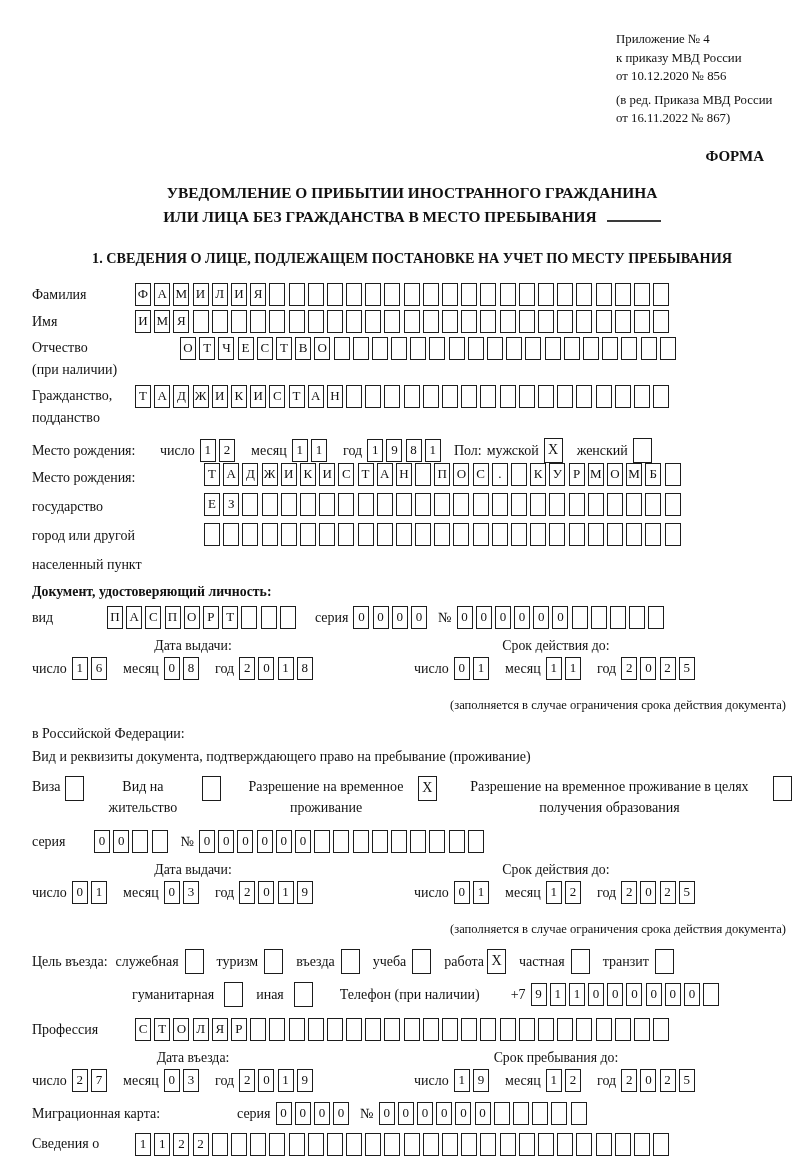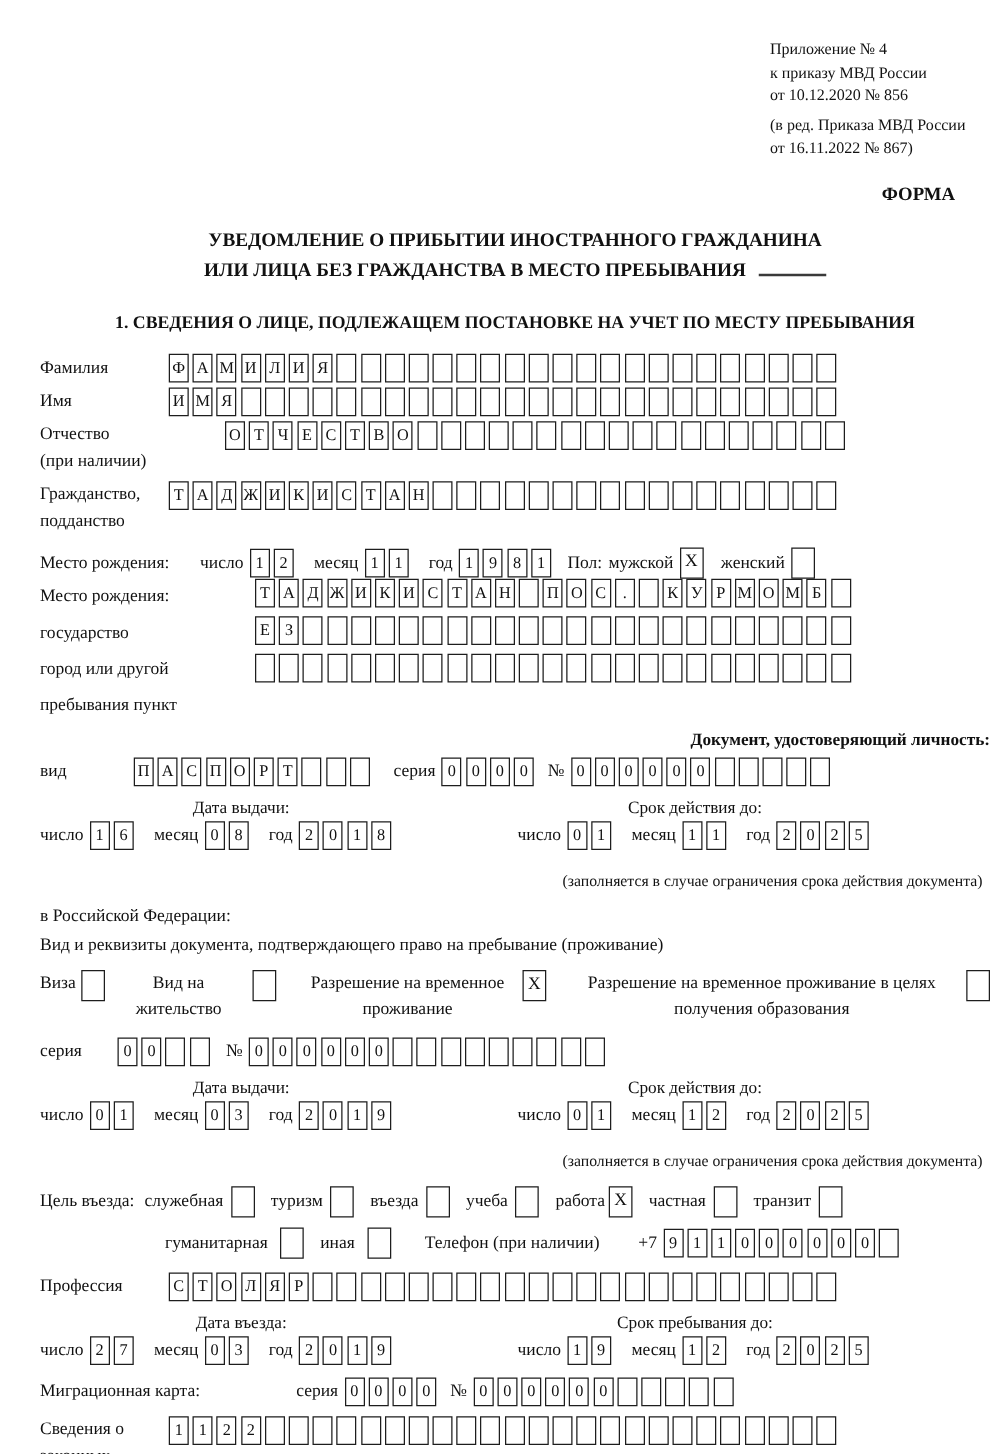--- a/index.html
+++ b/index.html
@@ -36,21 +36,21 @@
     text-align: center; line-height: 20px; font-size: 13px;
   }
   .cellbox {
     flex: none; width: 19px; height: 25px;
     border: 1.7px solid #1d1d1d;
     text-align: center; line-height: 22px; font-size: 14px;
   }
   .stack { margin-bottom: 7px; }
   .stack:last-child { margin-bottom: 0; }
 
-  .doc-header { margin-top: 5px; text-align: right; font-weight: 700; font-size: 13.8px; }
+  .doc-header { margin-top: 5px; text-align: left; font-weight: 700; font-size: 13.8px; }
 
   .date-sec { display: flex; margin-top: 9px; align-items: flex-end; }
   .date-col-l { width: 382px; flex: none; }
   .date-col-r { flex: none; }
   .date-h { text-align: center; font-size: 13.8px; margin-bottom: 3px; }
   .date-vals { display: flex; align-items: center; }
   .dlabel { margin-right: 5px; }
   .mgap { margin-left: 13px; }
   .note { margin-top: 18px; text-align: right; font-size: 12.6px; padding-right: 6px; }
 
@@ -260,21 +260,21 @@
     <span class="cells">
         <span class="cellbox"></span>
       </span>
   </div>
 
   <div class="frow top" style="margin-top:0">
     <span class="flabel w172" style="line-height:29px">
       <span class="l">Место рождения:</span>
       <span class="l">государство</span>
       <span class="l">город или другой</span>
-      <span class="l">пребывания пункт</span>
+      <span class="l">населенный пункт</span>
     </span>
     <span>
       <span class="cells stack">
           <span class="cell">Т</span>
           <span class="cell">А</span>
           <span class="cell">Д</span>
           <span class="cell">Ж</span>
           <span class="cell">И</span>
           <span class="cell">К</span>
           <span class="cell">И</span>

